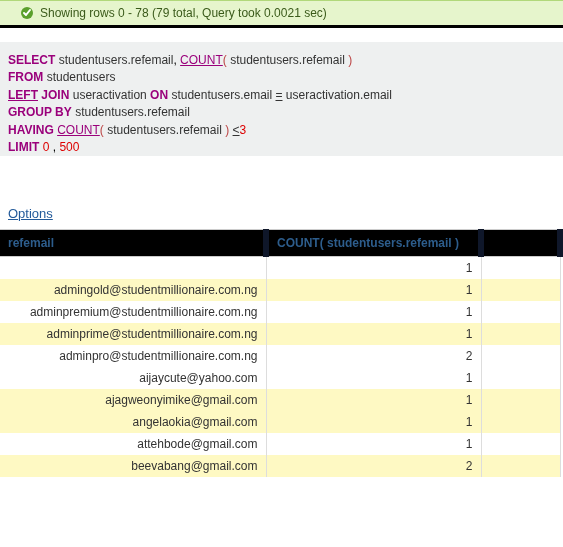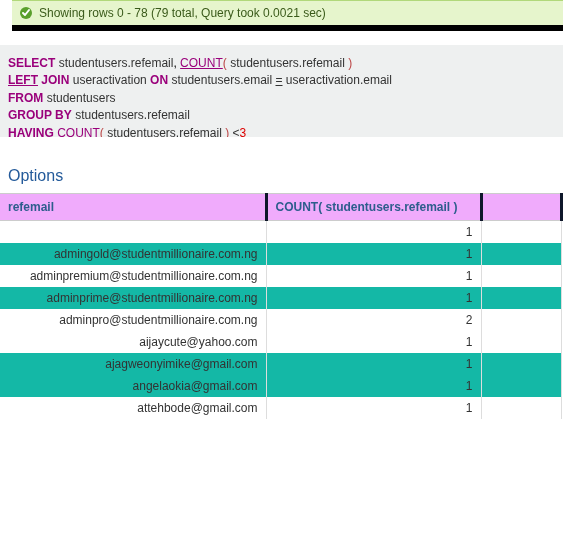--- a/index.html
+++ b/index.html
@@ -6,84 +6,84 @@
   body {
     margin: 0;
     font-family: Arial, Helvetica, sans-serif;
     font-size: 12px;
     background: #fff;
     width: 563px;
   }
   .success-bar {
     background: #e6f5cc;
     border-top: 1px solid #b1d87a;
-    border-bottom: 6px solid #000000;
-    padding: 5px 7px;
+    border-bottom: 3px solid #000000;
+    padding: 5px 20px;
     color: #3a5a1a;
     font-size: 12px;
     display: flex;
     align-items: center;
-    margin-left: 12px;
   }
   .success-bar svg {
     flex: 0 0 auto;
     margin-right: 6px;
   }
   .sql-box {
     background: #eef0f0;
     margin-top: 14px;
     padding: 10px 8px 2px 8px;
     font-family: Arial, Helvetica, sans-serif;
     font-size: 12px;
     line-height: 1.45;
-    height: 92px;
+    height: 114px;
     overflow: hidden;
     position: relative;
   }
   .kw { color: #9a007b; font-weight: bold; }
   .fn { color: #9a007b; text-decoration: underline; }
   .ident { color: #333; }
   .paren { color: #b44; }
   .op-u { color: #333; text-decoration: underline; }
   .lit { color: #0a6a0a; }
   .num-red { color: #d00; }
   .options-link {
     color: #235a9a;
-    font-size: 16px;
+    font-size: 13px;
     padding: 8px;
-    margin-top: 22px;
+    margin-top: 42px;
     cursor: pointer;
     display: inline-block;
+    text-decoration: underline;
   }
   table.results {
     border-collapse: collapse;
     width: 100%;
     table-layout: fixed;
   }
   table.results th {
-    background: #f0abfc;
+    background: #000000;
     color: #2d5d8c;
     font-weight: bold;
     font-size: 12px;
     text-align: left;
     padding: 6px 8px;
     border-top: 1px solid #ccc;
     border-bottom: 1px solid #ccc;
-    border-right: 3px solid #0f172a;
+    border-right: 6px solid #0f172a;
   }
   table.results th.col-count { text-align: left; }
   table.results td {
     padding: 4px 8px;
     color: #333;
     font-size: 12px;
     border-right: 1px solid #ddd;
   }
   table.results td.col-email { text-align: right; }
   table.results td.col-count { text-align: right; }
-  table.results tbody tr.odd { background: #14b8a6; }
+  table.results tbody tr.odd { background: #fef9c3; }
   table.results tbody tr.even { background: #fff; }
   .col-email { width: 266px; }
   .col-count { width: 215px; }
   .col-pad {}
 </style>
 </head>
 <body>
 
 
 
@@ -97,31 +97,31 @@
 
 <div class="sql-box">
   <div>
     <span class="kw">SELECT</span>
     <span class="ident">studentusers.refemail</span><span>,</span>
     <span class="fn">COUNT</span><span class="paren">(</span>
     <span class="ident">studentusers.refemail</span>
     <span class="paren">)</span>
   </div>
   <div>
+    <span class="kw">FROM</span>
+    <span class="ident">studentusers</span>
+  </div>
+  <div>
     <span class="kw" style="text-decoration:underline">LEFT</span>
     <span class="kw">JOIN</span>
     <span class="ident">useractivation</span>
     <span class="kw">ON</span>
     <span class="ident">studentusers.email</span>
     <span class="op-u">=</span>
     <span class="ident">useractivation.email</span>
-  </div>
-  <div>
-    <span class="kw">FROM</span>
-    <span class="ident">studentusers</span>
   </div>
   <div>
     <span class="kw">GROUP BY</span>
     <span class="ident">studentusers.refemail</span>
   </div>
   <div>
     <span class="kw">HAVING</span>
     <span class="fn">COUNT</span><span class="paren">(</span>
     <span class="ident">studentusers.refemail</span>
     <span class="paren">)</span>
@@ -189,17 +189,22 @@
       <tr class="odd">
         <td class="col-email">angelaokia@gmail.com</td>
         <td class="col-count">1</td>
         <td></td>
       </tr>
       <tr class="even">
         <td class="col-email">attehbode@gmail.com</td>
         <td class="col-count">1</td>
         <td></td>
       </tr>
+      <tr class="odd">
+        <td class="col-email">beevabang@gmail.com</td>
+        <td class="col-count">2</td>
+        <td></td>
+      </tr>
     </tbody>
 </table>
 
 
 
 
 </body></html>

